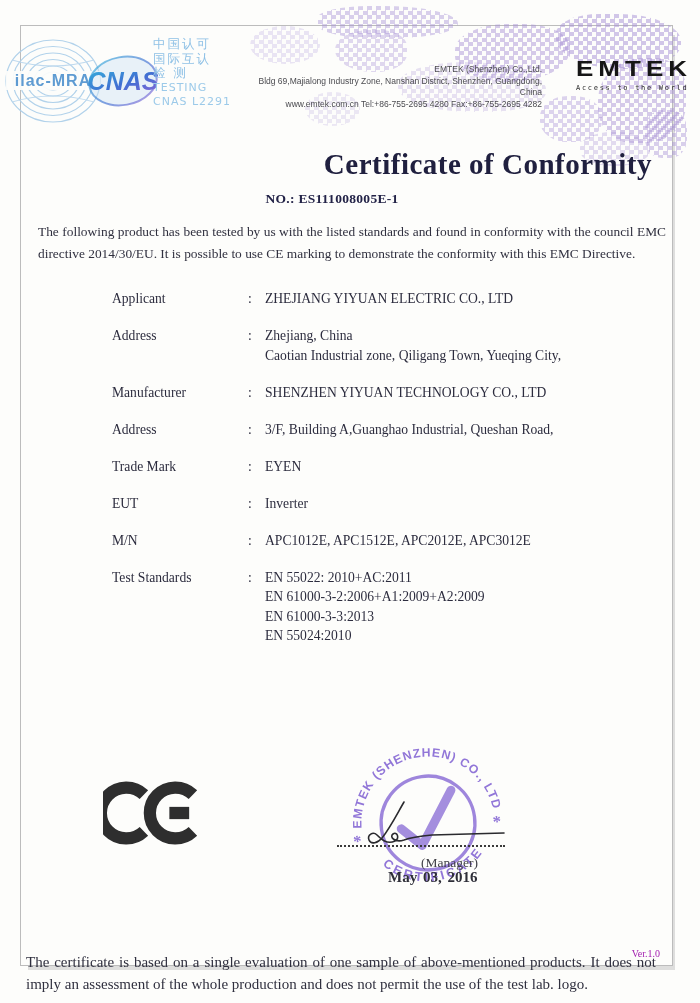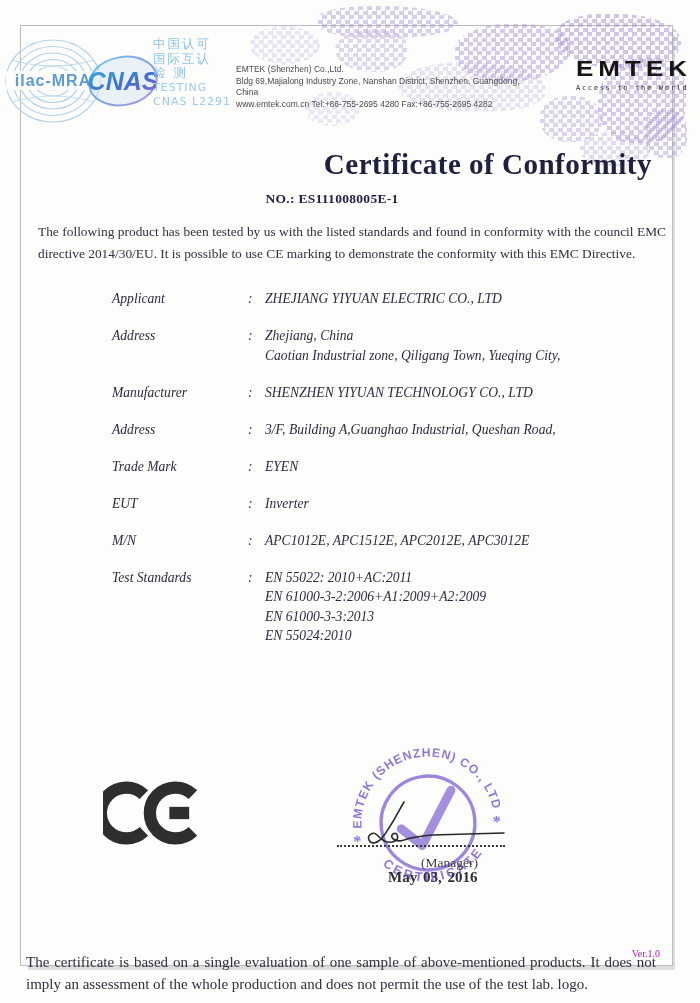--- a/index.html
+++ b/index.html
@@ -8,35 +8,35 @@
   .abs{position:absolute;}
   .page-border{left:20px;top:25px;width:651px;height:939px;border:1px solid #bcbcbc;
                box-shadow:5px 7px 0 -3px rgba(185,185,185,.45);}
   
   .px{position:absolute;background:repeating-conic-gradient(rgba(168,146,214,.78) 0% 25%, transparent 0% 50%);
       background-size:9px 9px;}
   
   .acc-text{left:153px;top:37px;width:110px;color:#8fc1e6;font-family:"DejaVu Sans", sans-serif;
             font-size:12.5px;line-height:14.5px;letter-spacing:2px;}
   .acc-text .lat{font-size:11px;letter-spacing:1px;color:#9ccae9;}
-  .company-info{left:236px;top:64px;width:306px;color:#4b4b50;
+  .company-info{left:236px;top:64px;width:306px;text-align:right;color:#4b4b50;
                 font-family:"Liberation Sans", sans-serif;font-size:8.5px;line-height:11.5px;}
   .emtek-logo{left:576px;top:56px;width:142px;text-align:left;}
   .emtek-word{font-family:"Liberation Sans", sans-serif;font-weight:900;font-size:26px;
               letter-spacing:5px;color:#161616;transform:scaleY(.82);transform-origin:center top;
               white-space:nowrap;}
   .emtek-tag{margin-top:-3px;font-family:"DejaVu Sans Mono", monospace;font-size:7px;
              letter-spacing:1.7px;color:#2b2b2b;white-space:nowrap;}
   .doc-title{left:12px;top:148px;width:640px;text-align:right;font-weight:bold;font-size:29px;
              color:#20203f;letter-spacing:.5px;}
   .cert-no{left:12px;top:191px;width:640px;text-align:center;font-weight:bold;font-size:13.5px;
            color:#232347;letter-spacing:.3px;}
   .intro{left:38px;top:221px;width:628px;font-size:13.4px;line-height:22px;text-align:justify;}
   .fields{left:112px;top:289px;width:556px;}
-  .field-row{display:flex;margin-bottom:17.5px;font-size:13.6px;line-height:19.5px;color:#2c2c3e;font-style:italic;}
+  .field-row{display:flex;margin-bottom:17.5px;font-size:13.6px;line-height:19.5px;color:#2c2c3e;}
   .field-label{width:136px;flex:none;}
   .field-colon{width:17px;flex:none;}
   .field-value{flex:1;}
   .ce-mark{left:103px;top:780px;}
   .stamp{left:340px;top:735px;transform:rotate(-8deg);}
   .sig-dotted{left:337px;top:845px;width:168px;height:0;border-bottom:2px dotted #3a3a3a;}
   .signature{left:352px;top:800px;}
   .manager{left:421px;top:855px;font-size:13.5px;color:#3f3f46;}
   .sign-date{left:388px;top:869px;font-size:15px;color:#2e2e38;word-spacing:2px;font-weight:bold;}
   .footer-text{left:26px;top:906px;width:630px;font-size:15px;line-height:22px;text-align:justify;margin-top:45px;}

